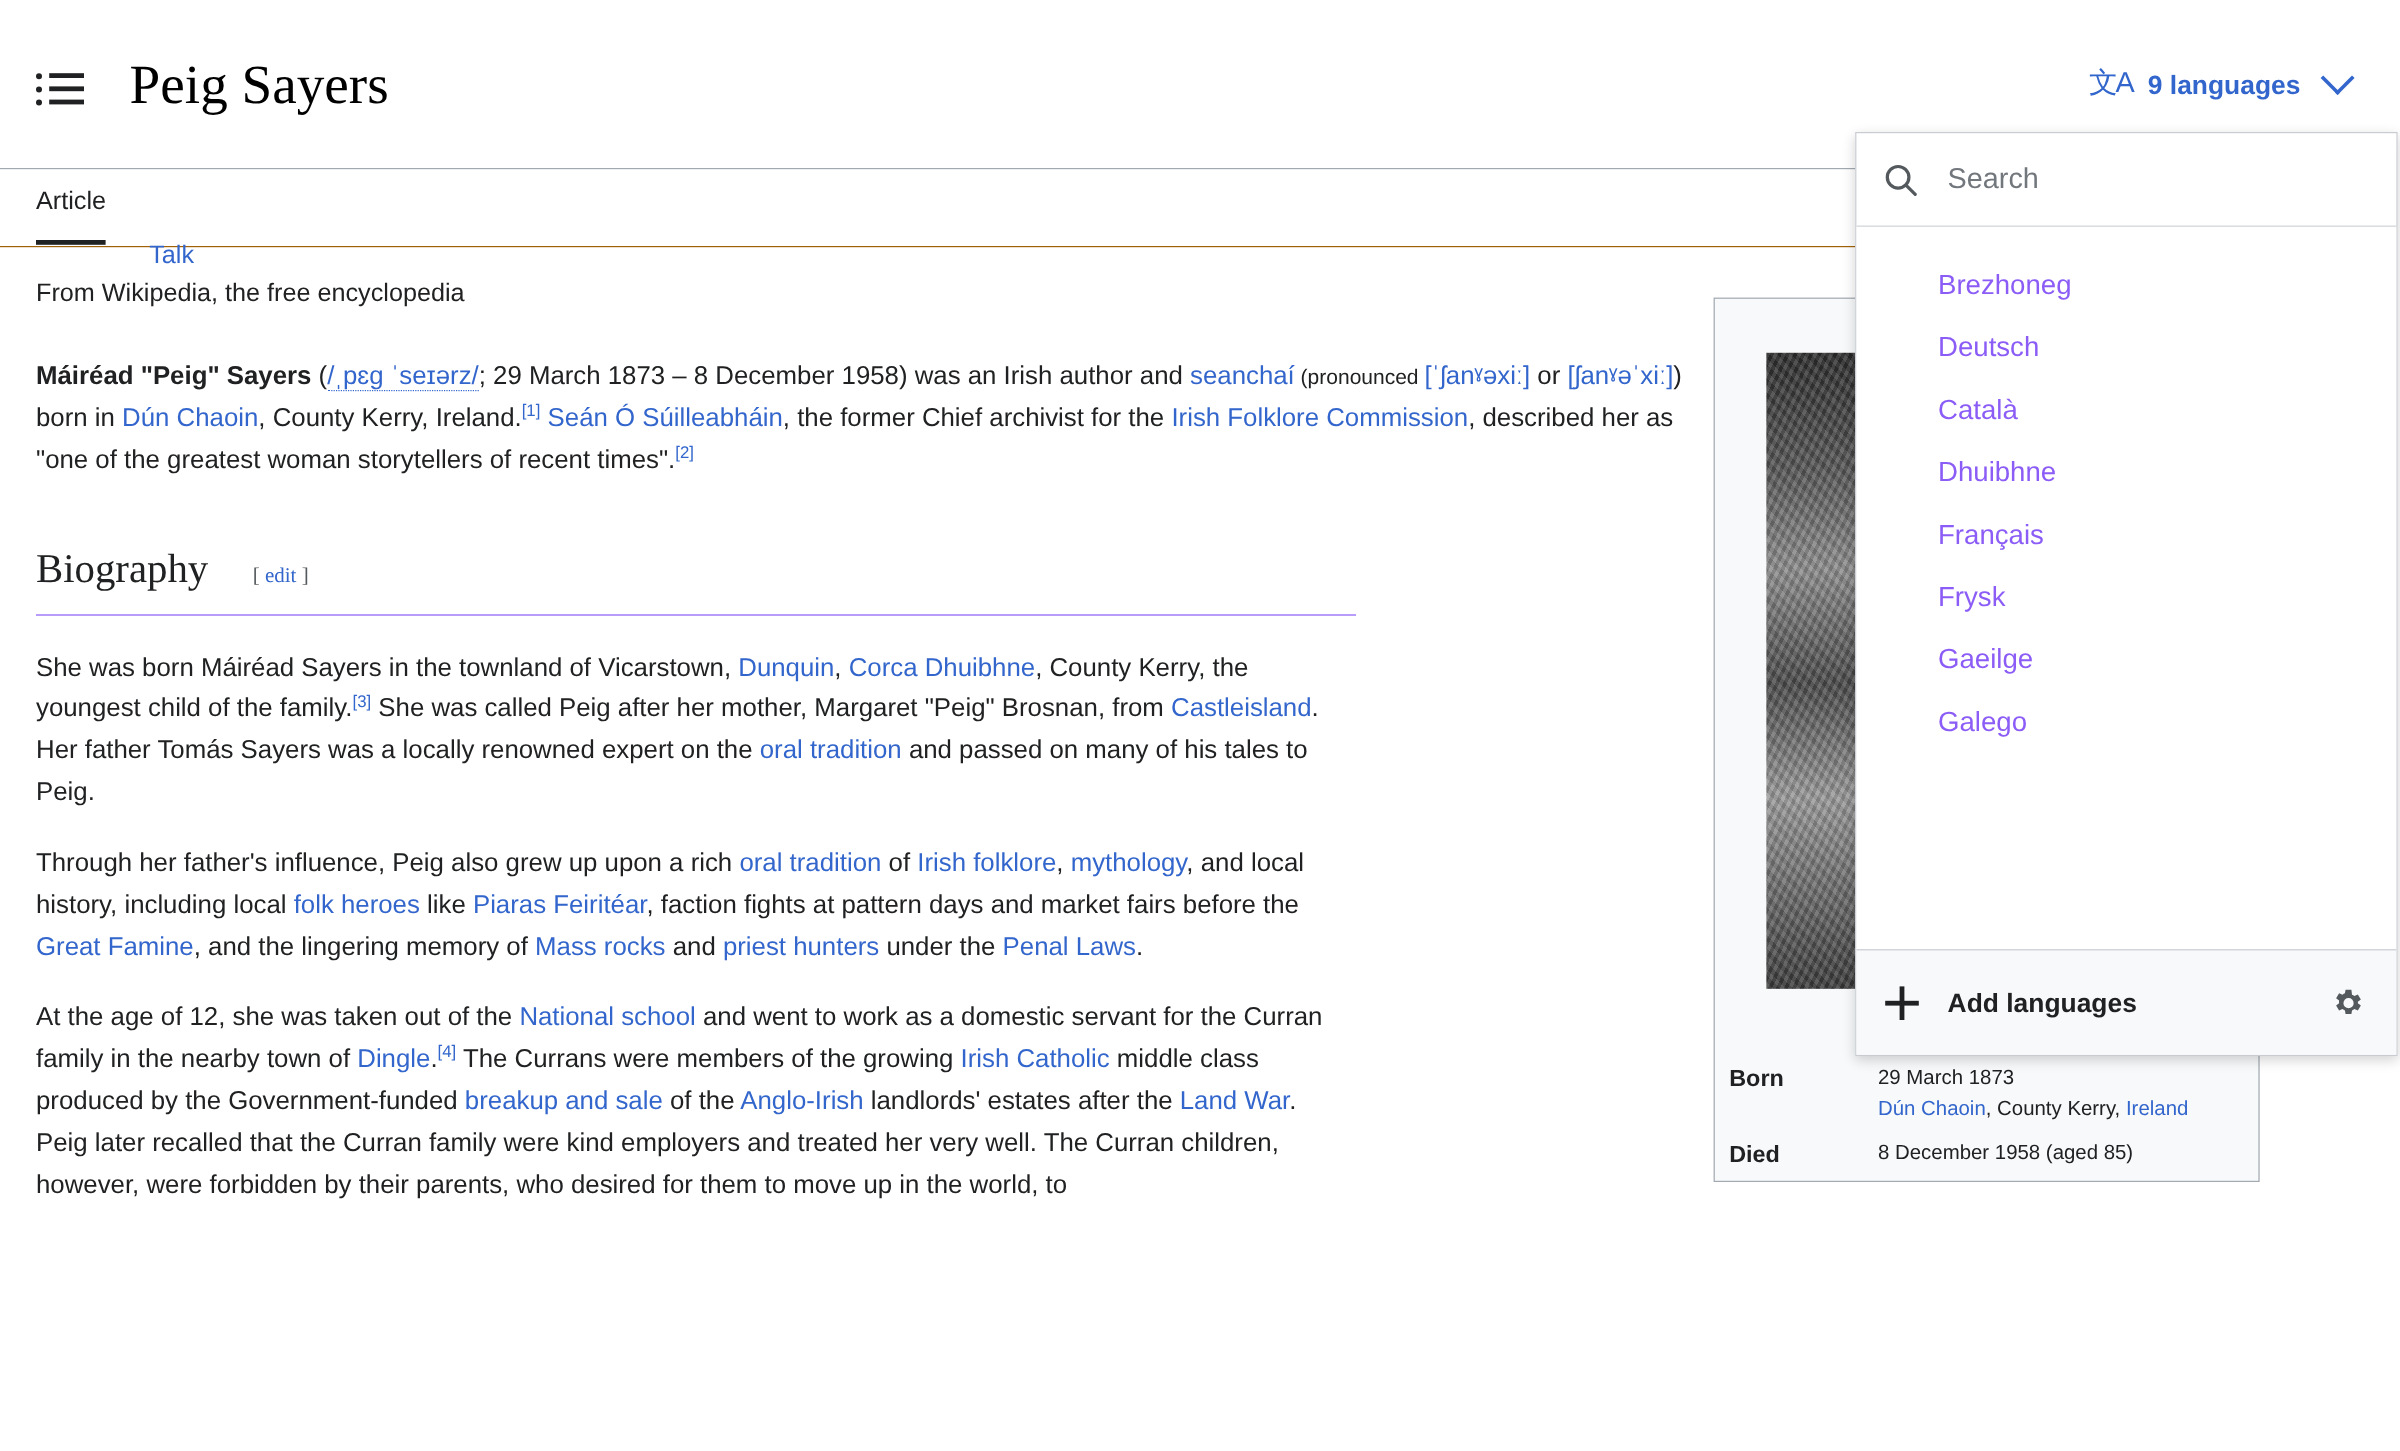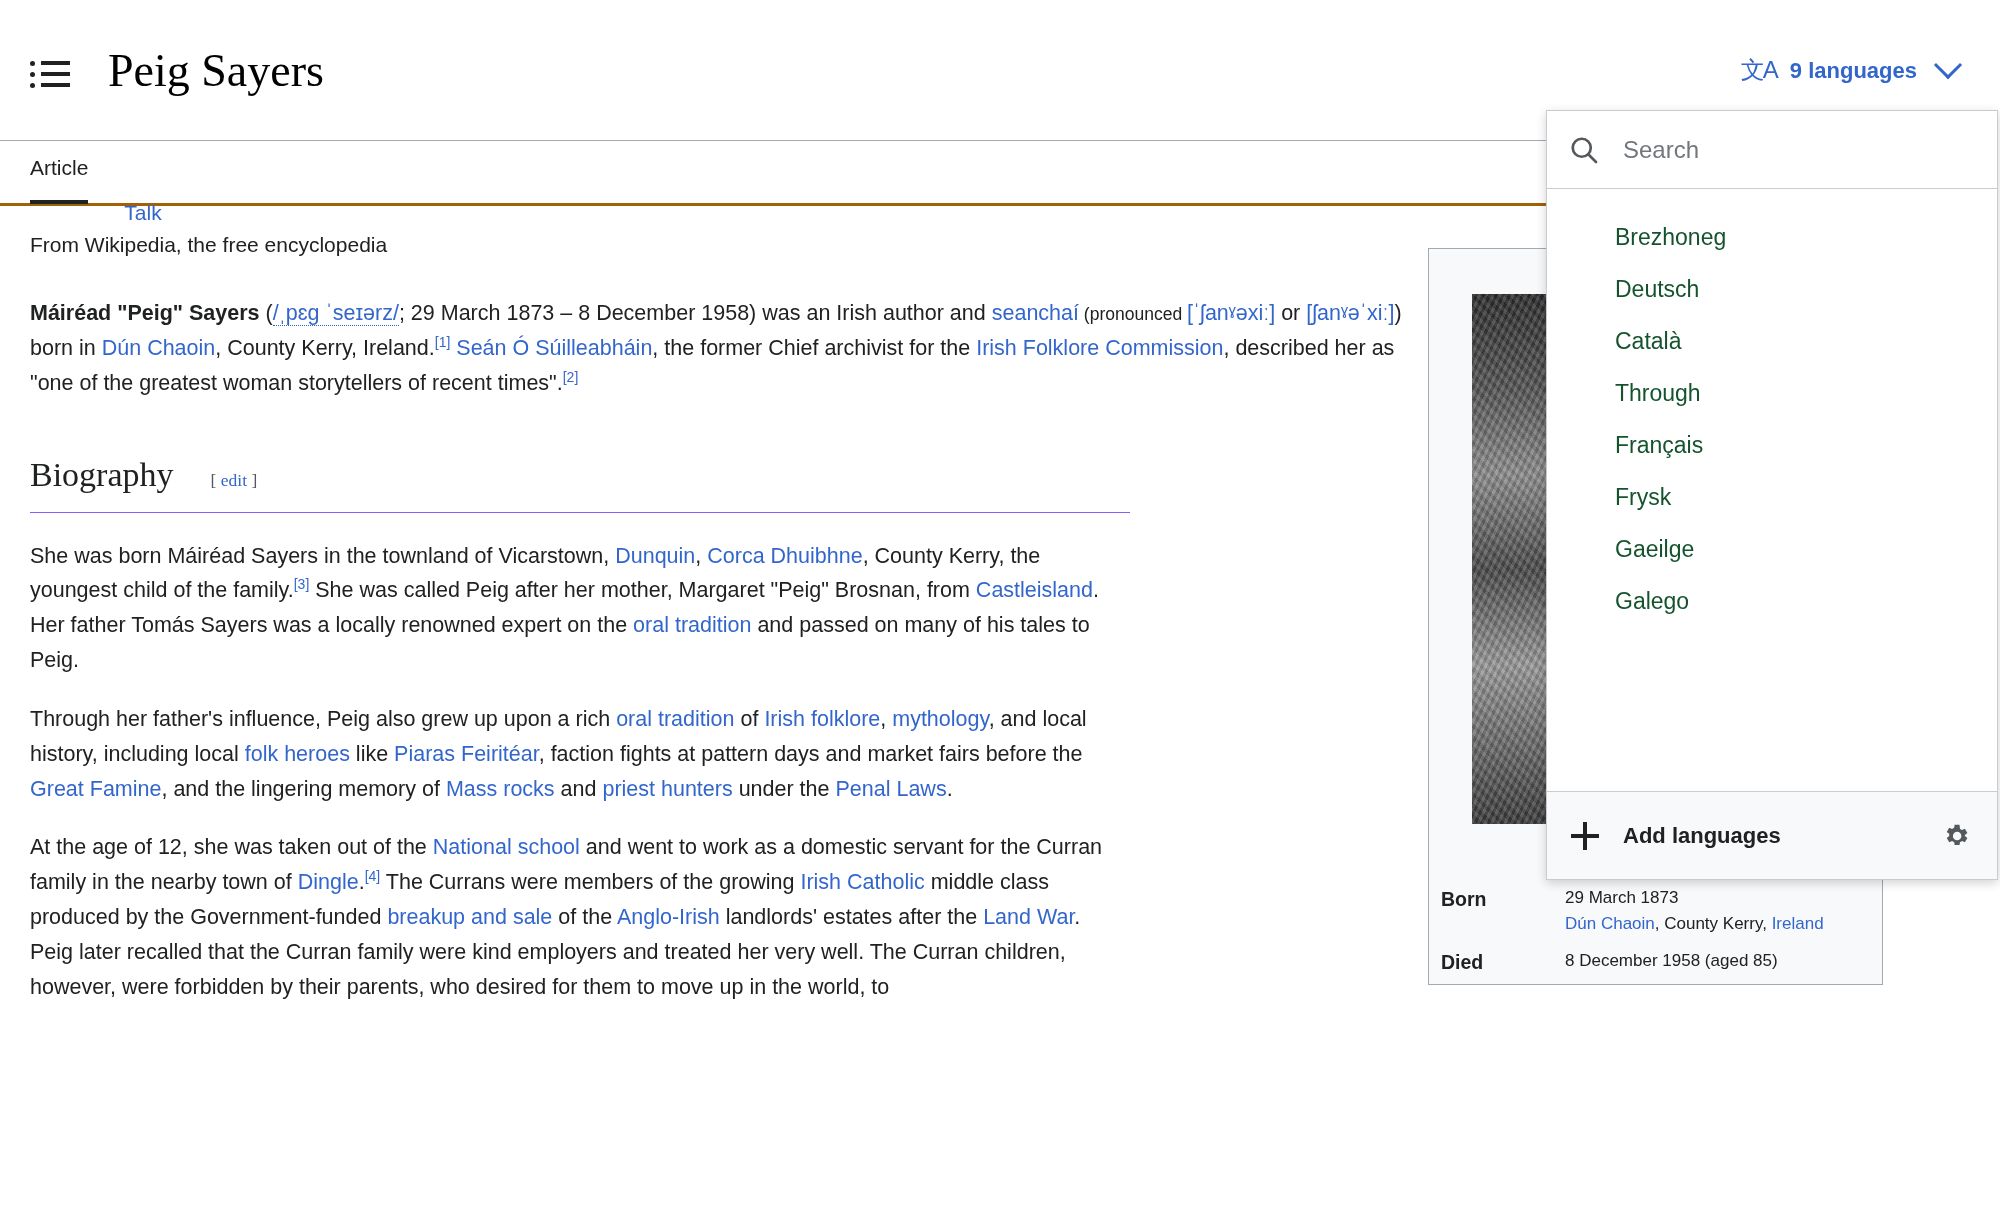--- a/index.html
+++ b/index.html
@@ -104,21 +104,21 @@
     margin-left: 8px;
   }
 
   
   .tabbar {
     position: absolute;
     top: 140px; left: 0;
     width: 1724px;
     height: 66px;
     border-top: 1px solid #a2a9b1;
-    border-bottom: 3px solid #a16207;
+    border-bottom: 1px solid #a16207;
     box-sizing: border-box;
   }
   .tabs-left {
     position: absolute;
     left: 30px; top: 0;
     display: flex;
     height: 100%;
     align-items: flex-start;
     padding-top: 16px;
     gap: 36px;
@@ -311,21 +311,21 @@
   .lang-list {
     flex: 1;
     overflow: hidden;
     padding: 22px 0 10px 0;
     background: #fff;
   }
   .lang-item {
     display: block;
     padding: 12.5px 0 12.5px 68px;
     font-size: 23px;
-    color: #14532d;
+    color: #8b5cf6;
     cursor: pointer;
   }
   .lang-footer {
     flex: 0 0 auto;
     height: 88px;
     border-top: 1px solid #c8ccd1;
     background: #f8f9fa;
     display: flex;
     align-items: center;
     padding: 0 26px 0 24px;
@@ -439,21 +439,21 @@
     <svg class="search-icon-svg" viewBox="0 0 20 20">
       <circle cx="8.5" cy="8.5" r="6" fill="none" stroke="#54595d" stroke-width="1.8"></circle>
       <line x1="13" y1="13" x2="18" y2="18" stroke="#54595d" stroke-width="1.8" stroke-linecap="round"></line>
     </svg>
     <input type="text" placeholder="Search" style="">
   </div>
   <div class="lang-list">
     <span class="lang-item">Brezhoneg</span>
     <span class="lang-item">Deutsch</span>
     <span class="lang-item">Català</span>
-    <span class="lang-item">Through</span>
+    <span class="lang-item">Dhuibhne</span>
     <span class="lang-item">Français</span>
     <span class="lang-item">Frysk</span>
     <span class="lang-item">Gaeilge</span>
     <span class="lang-item">Galego</span>
   </div>
   <div class="lang-footer">
     <div class="plus-icon"></div>
     <div class="add-lang-label">Add languages</div>
     <svg class="gear-icon-svg" viewBox="0 0 24 24">
       <path fill="#54595d" d="M19.1 12.9a7.6 7.6 0 0 0 0-1.8l2-1.5-2-3.4-2.3 1a7.3 7.3 0 0 0-1.6-.9L14.8 3h-3.9l-.4 2.4c-.6.2-1.1.5-1.6.9l-2.3-1-2 3.4 2 1.5a7.6 7.6 0 0 0 0 1.8l-2 1.5 2 3.4 2.3-1c.5.4 1 .7 1.6.9l.4 2.4h3.9l.4-2.4c.6-.2 1.1-.5 1.6-.9l2.3 1 2-3.4-2-1.5zM12.9 15.4a3.4 3.4 0 1 1 0-6.8 3.4 3.4 0 0 1 0 6.8z"></path>

